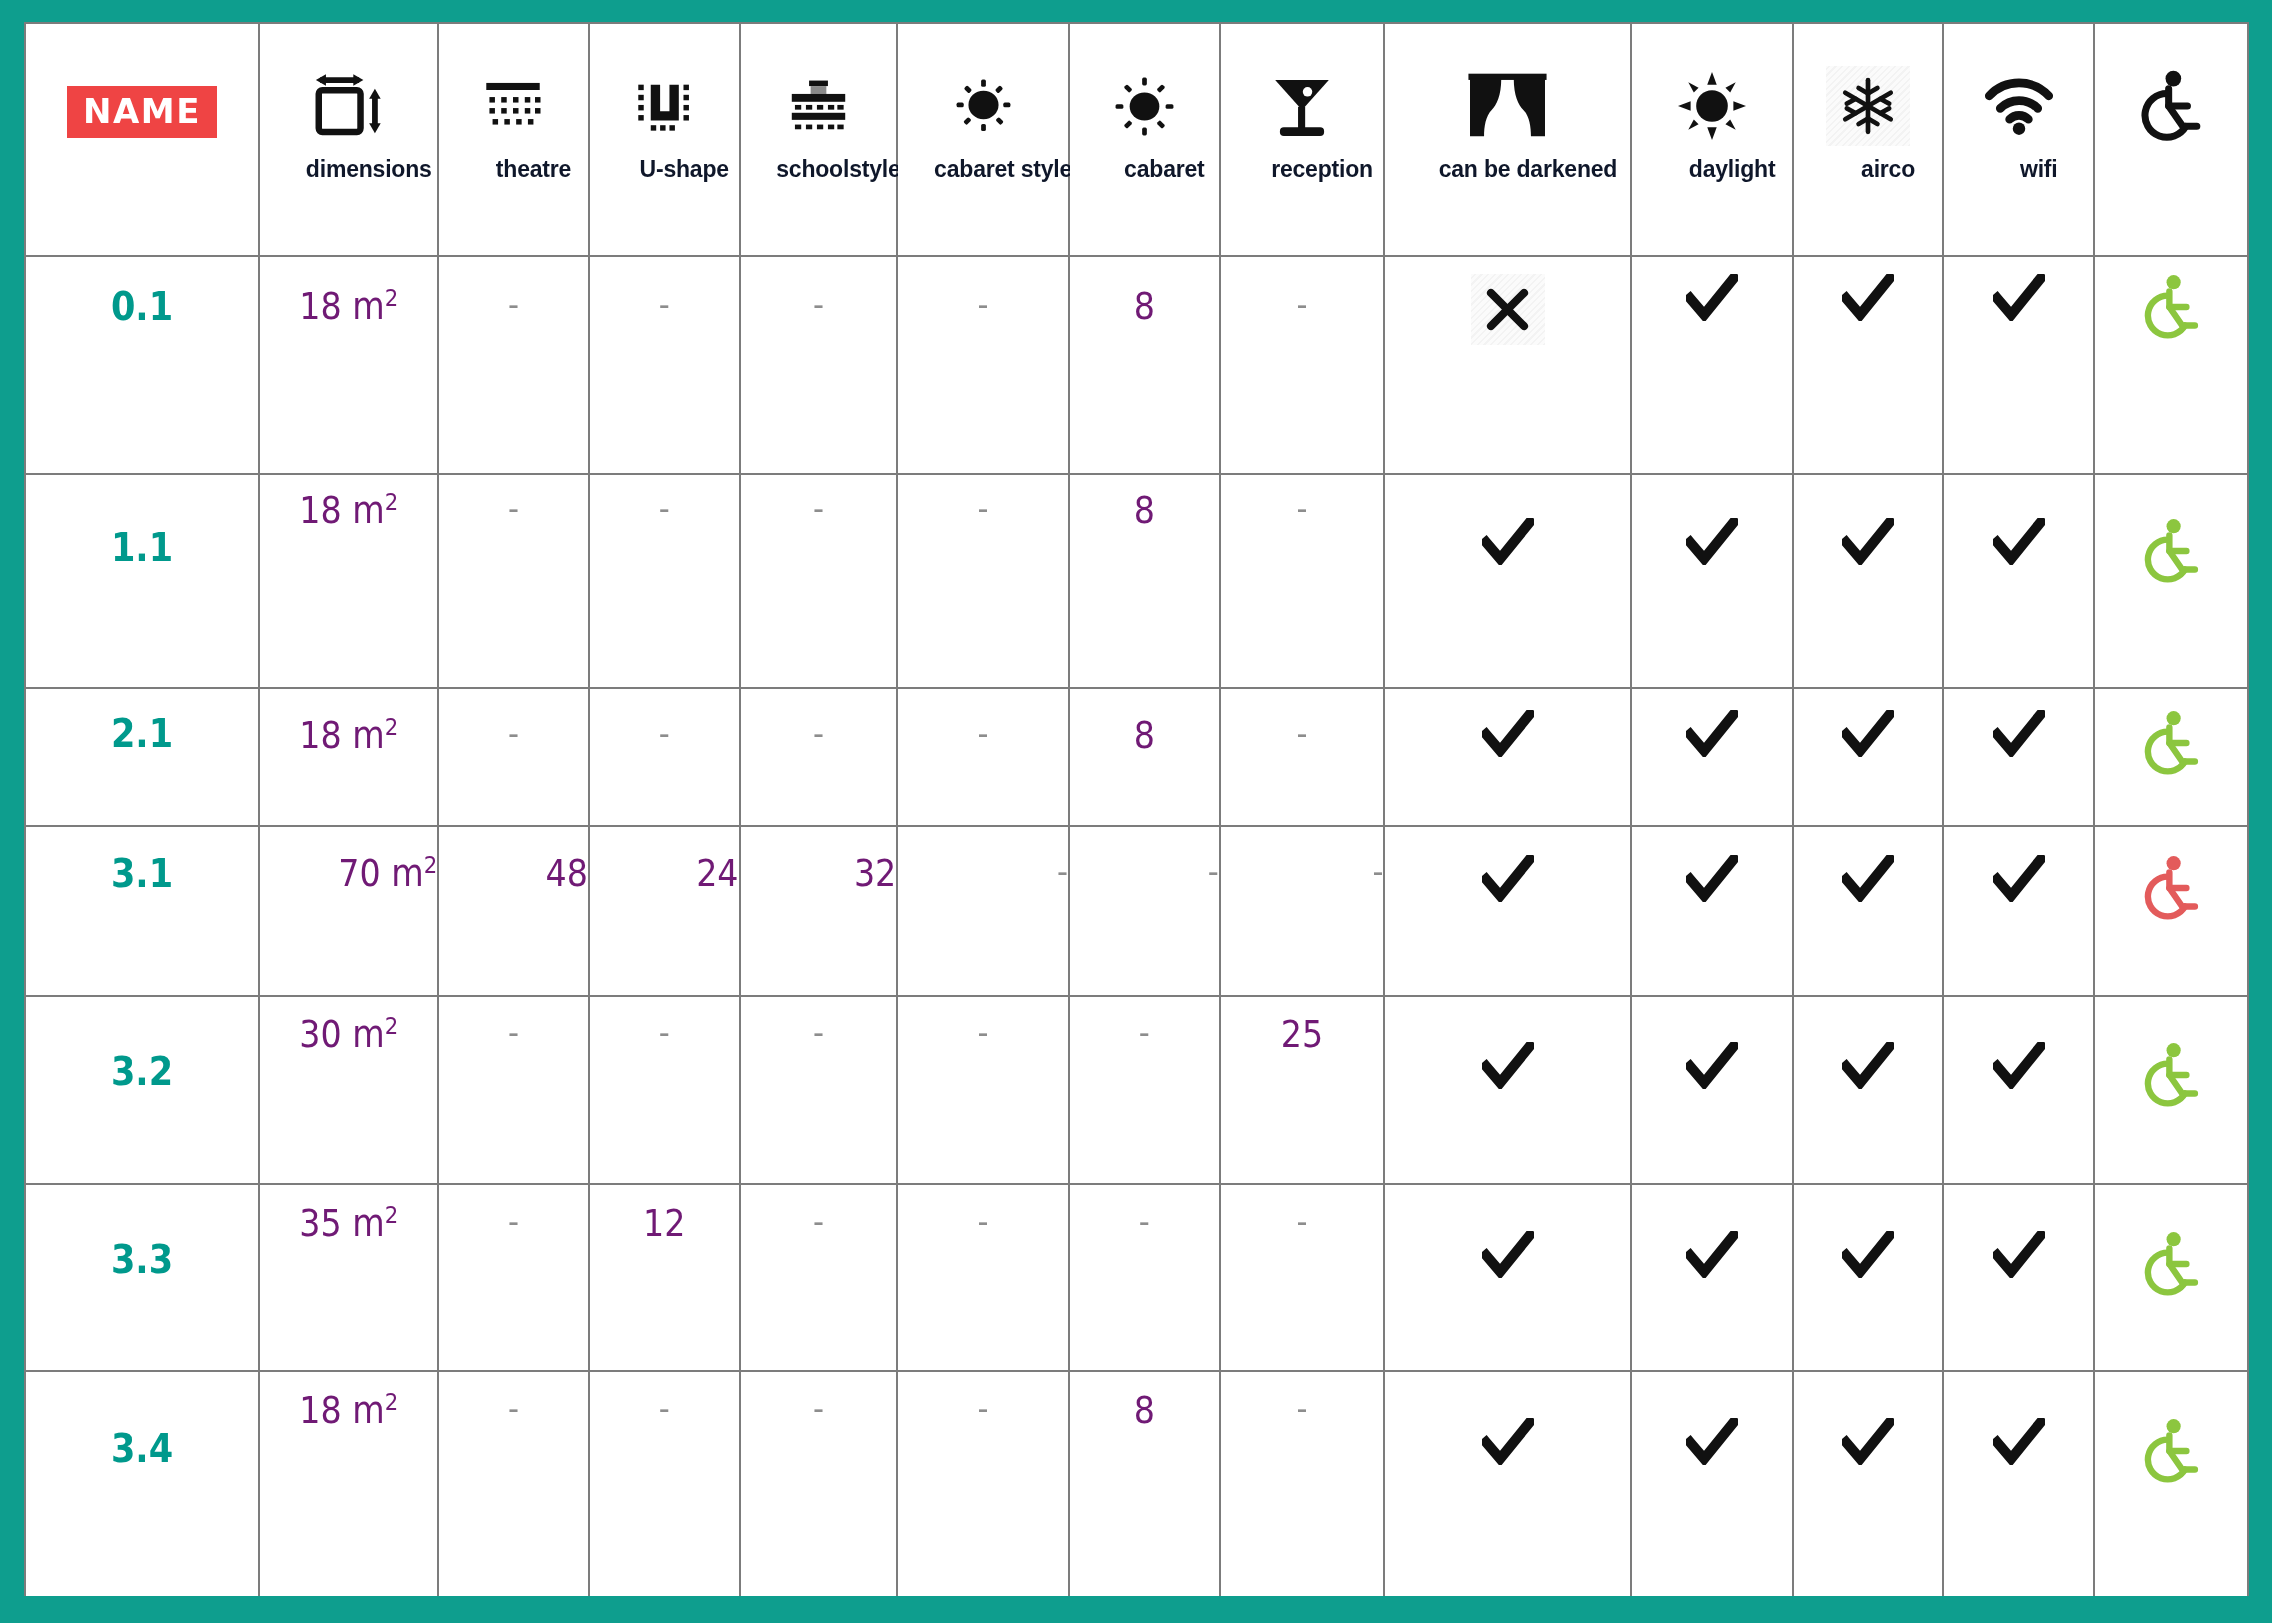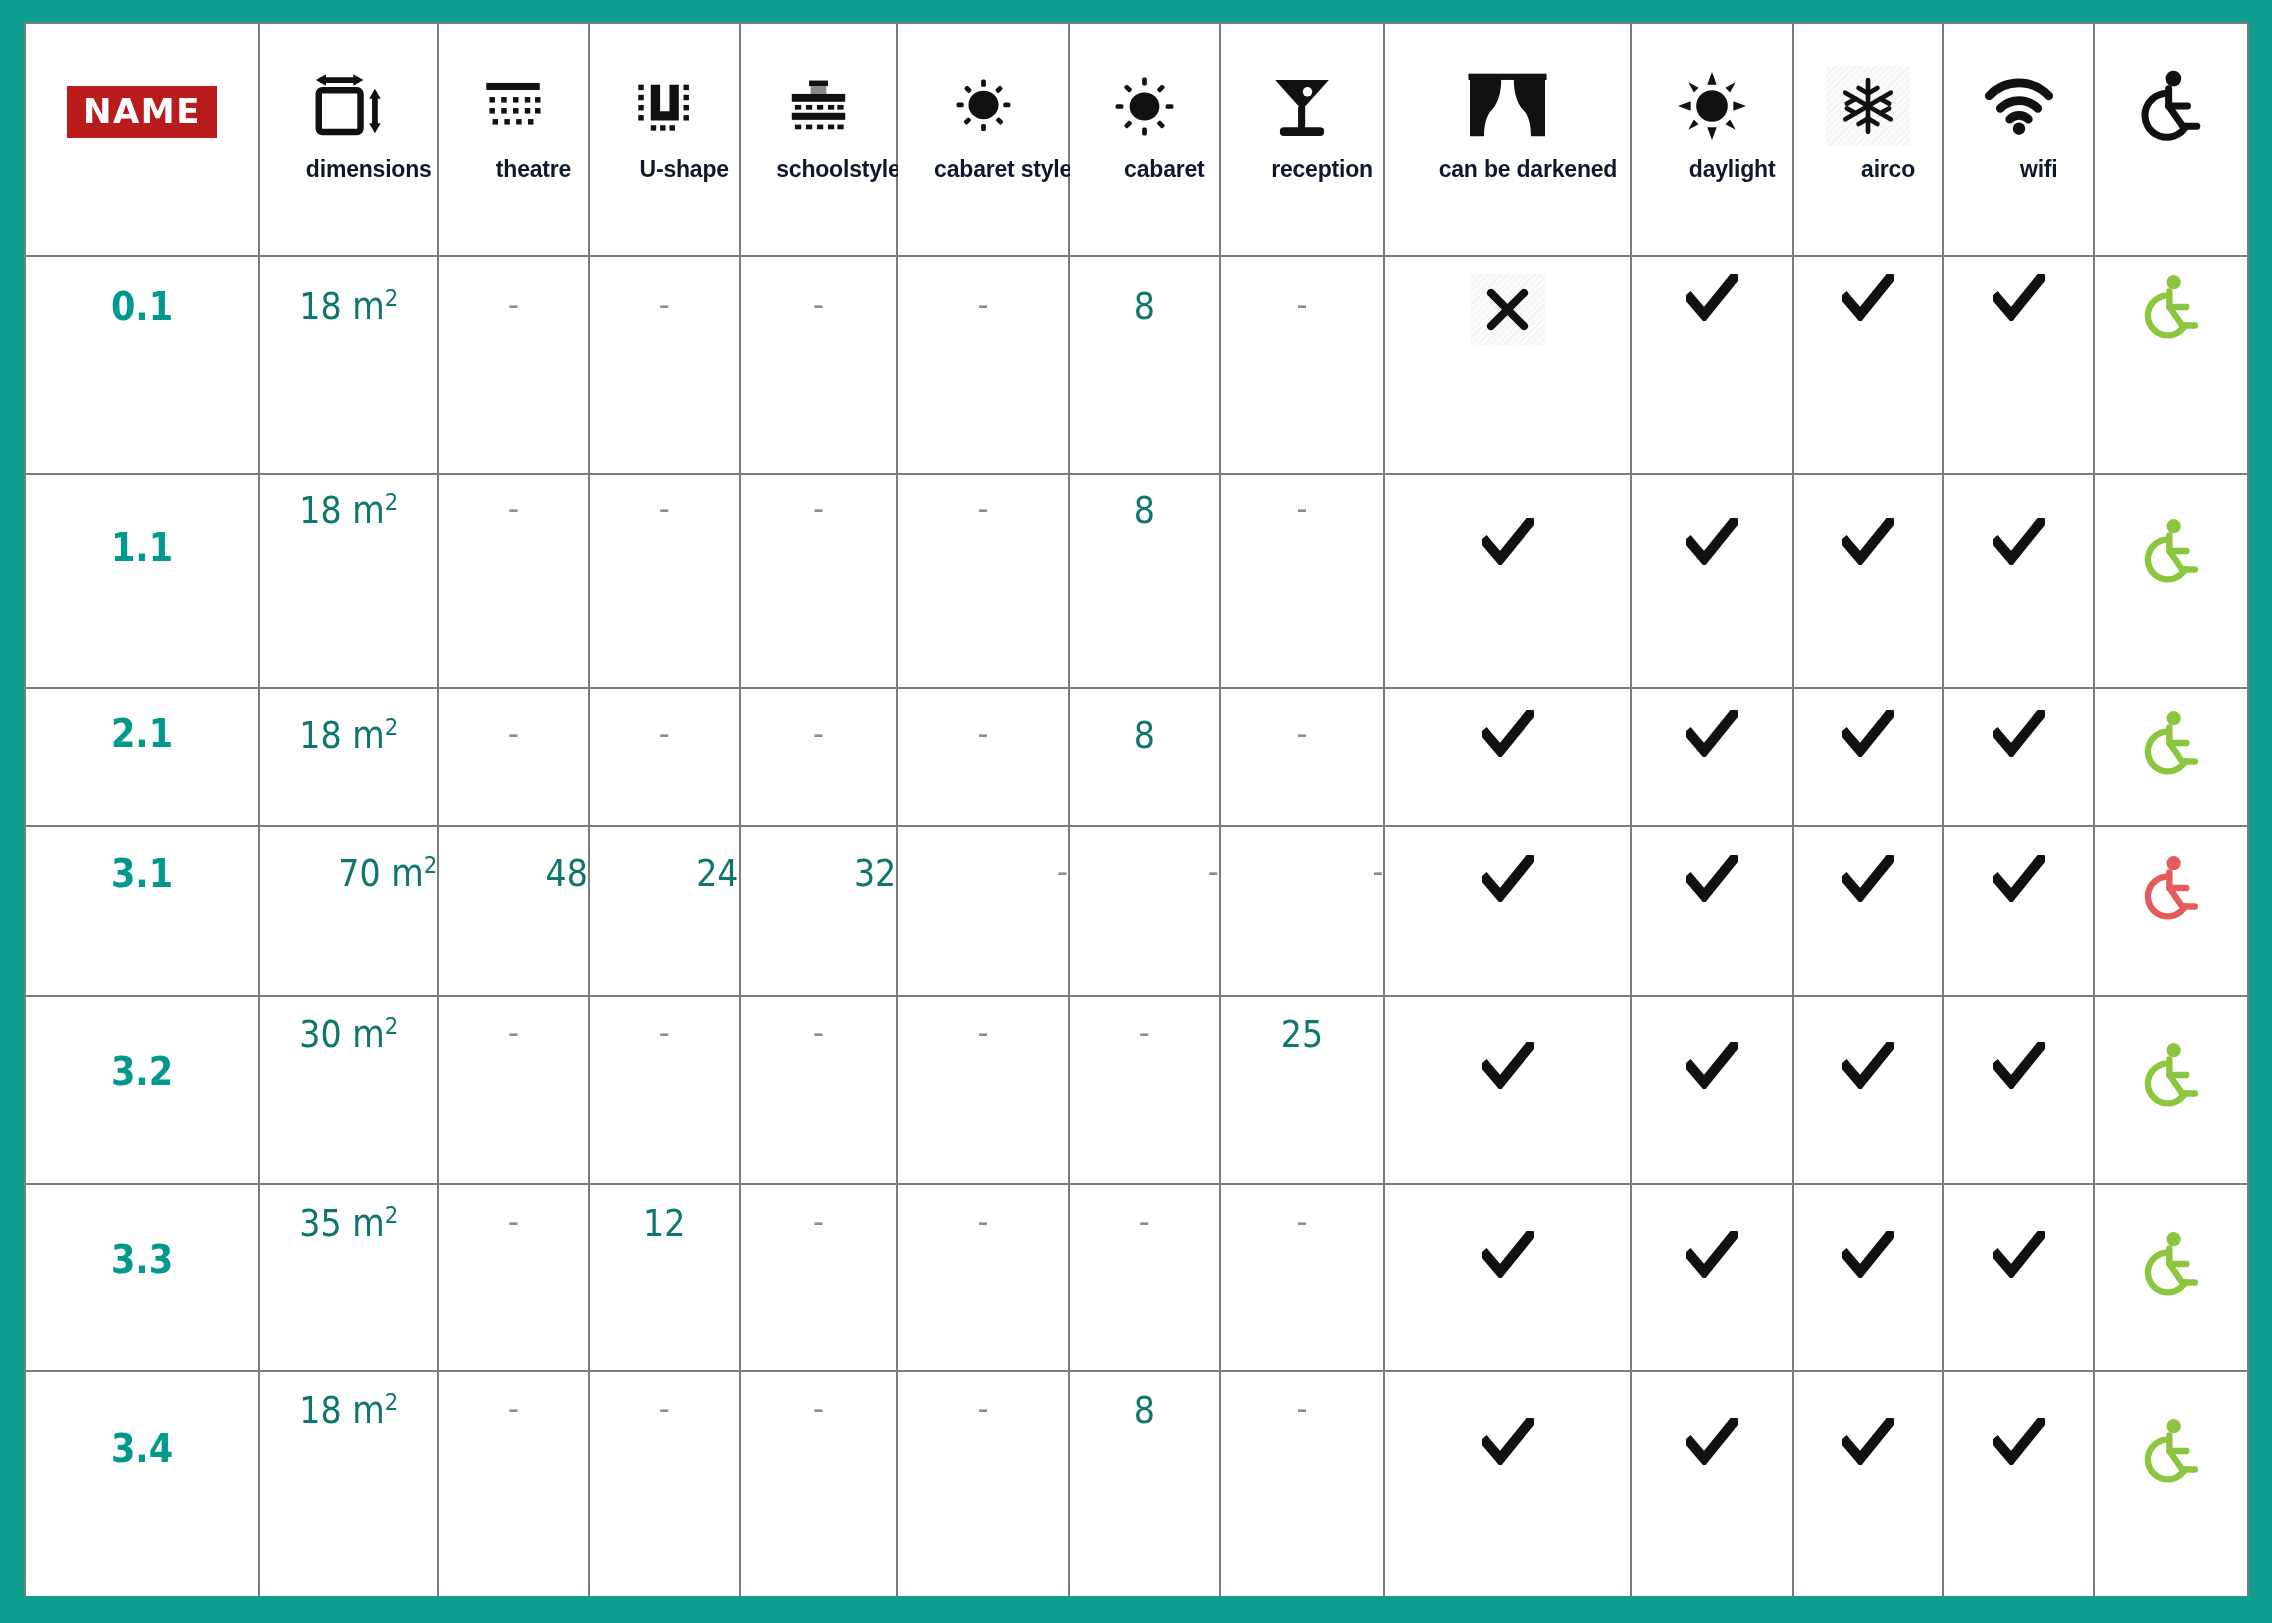--- a/index.html
+++ b/index.html
@@ -90,21 +90,21 @@
     font-size: 23px;
     color: #0f172a;
     letter-spacing: -0.2px;
     white-space: nowrap;
     line-height: 1;
     margin-left: 40px;
   }
 
   .name-badge {
     display: inline-block;
-    background: #b91c1c;
+    background: #ef4444;
     color: #ffffff;
     font-family: "DejaVu Sans", sans-serif;
     font-weight: bold;
     font-size: 34px;
     letter-spacing: 1.6px;
     padding: 7.9px 15.7px 9.4px 15.7px;
     line-height: 1;
   }
 
   
@@ -127,21 +127,21 @@
   .rowname {
     color: #00998C;
     font-family: "DejaVu Sans Condensed", "DejaVu Sans", sans-serif;
     font-weight: bold;
     font-size: 39px;
     line-height: 1;
     letter-spacing: 0px;
   }
 
   .val {
-    color: #0f766e;
+    color: #701a75;
     font-family: "DejaVu Sans Condensed", "DejaVu Sans", sans-serif;
     font-size: 37px;
     line-height: 1;
     white-space: nowrap;
   }
 
   .val sup {
     font-size: 23.6px;
     vertical-align: super;
     line-height: 0;

